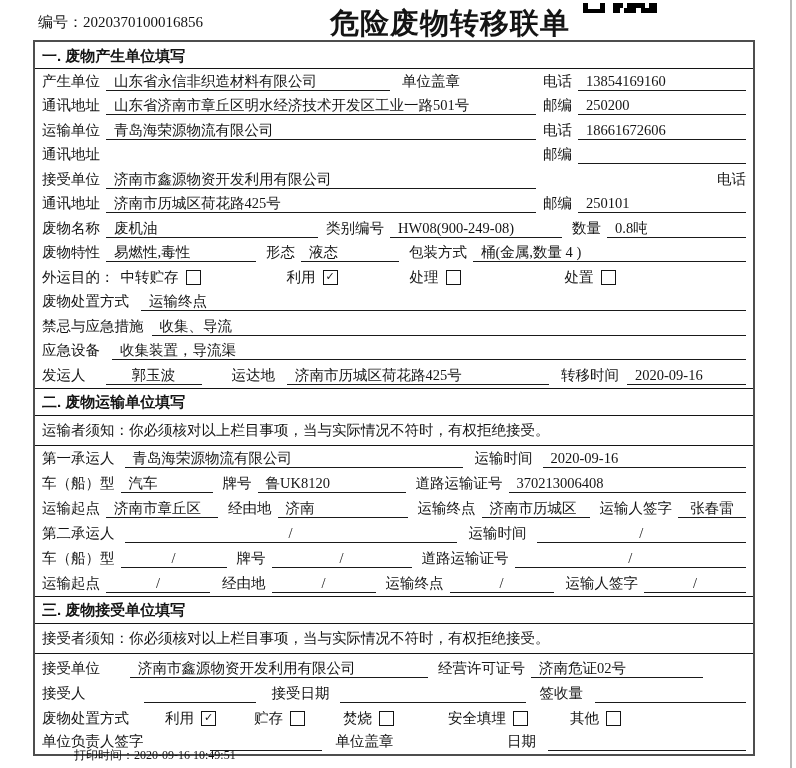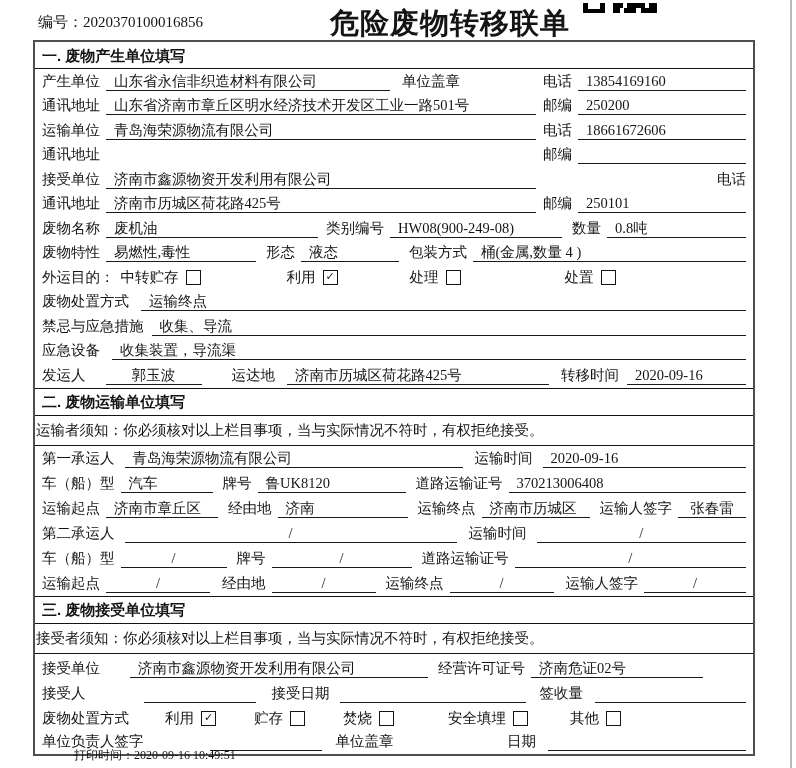--- a/index.html
+++ b/index.html
@@ -15,21 +15,21 @@
   #qr-frag{left:583px;top:0;}
   #page-edge{left:790px;top:0;width:2px;height:768px;background:#b9b9b9;}
   #print-time{left:38px;top:747px;font-size:12px;white-space:nowrap;margin-left:36px;}
 
   #form-table{left:33px;top:40px;width:722px;border:2px solid #4e4e4e;box-sizing:border-box;background:#fff;}
   .sec{border-top:1px solid #141414;}
   .sec:first-child{border-top:none;}
   .sec-h{height:22px;padding:3px 7px 1px;border-bottom:1px solid #141414;
     font-weight:700;font-size:15px;display:flex;align-items:center;
     font-family:"Liberation Sans","DejaVu Sans",sans-serif;}
-  .notice{height:29px;line-height:29px;padding:0 1px;border-bottom:1px solid #141414;white-space:nowrap;}
+  .notice{height:29px;line-height:29px;padding:0 7px;border-bottom:1px solid #141414;white-space:nowrap;}
   .r{display:flex;align-items:flex-end;height:24.5px;padding:0 7px 3px;box-sizing:border-box;}
   .r3{height:25px;}
   .lbl{white-space:nowrap;line-height:19px;}
   .u{border-bottom:1px solid #1a1a1a;height:19px;line-height:19px;box-sizing:border-box;
      white-space:nowrap;overflow:hidden;padding-left:8px;margin-left:6px;}
   .u.ctr{text-align:center;padding-left:0;}
   .u.fx{flex:1;}
   .sp{flex:1;}
   .opt{display:flex;align-items:flex-end;line-height:19px;white-space:nowrap;}
   .cb{display:inline-block;width:13px;height:13px;border:1px solid #141414;margin:0 0 2px 7px;

